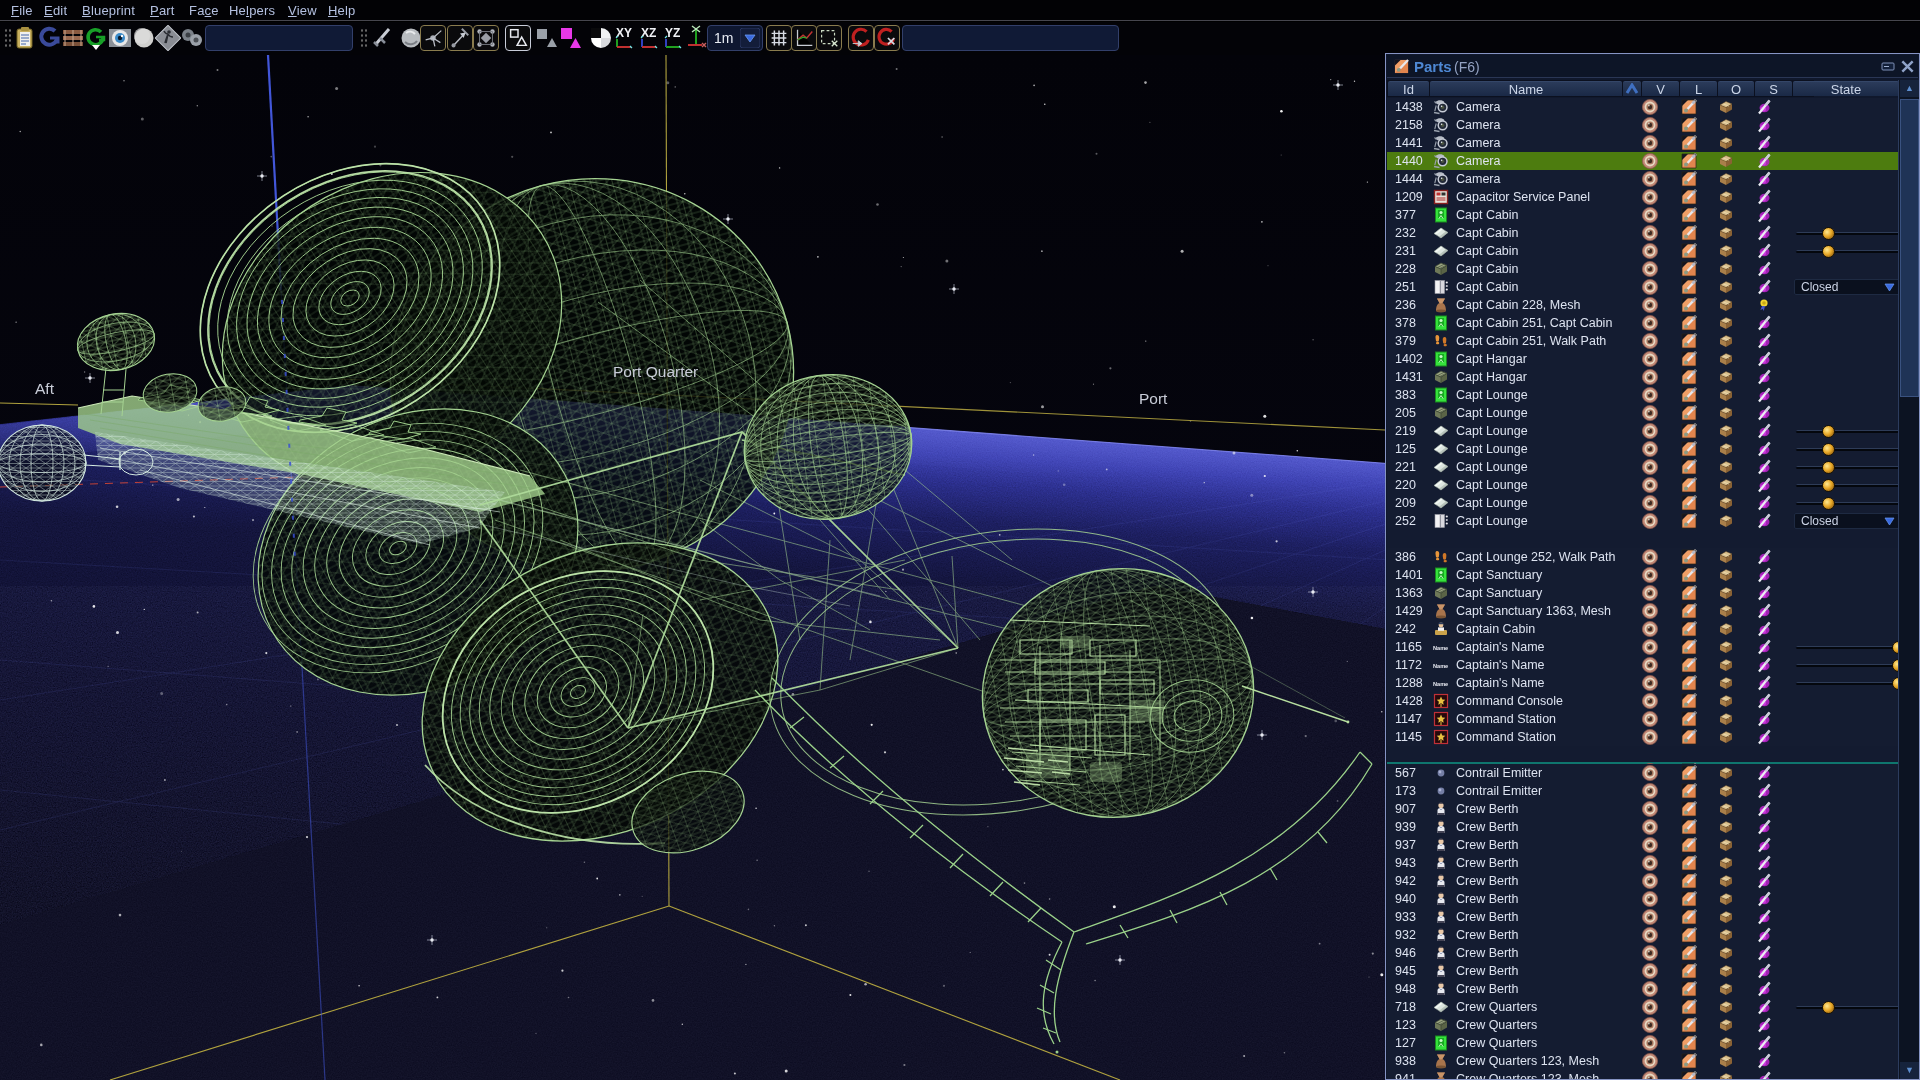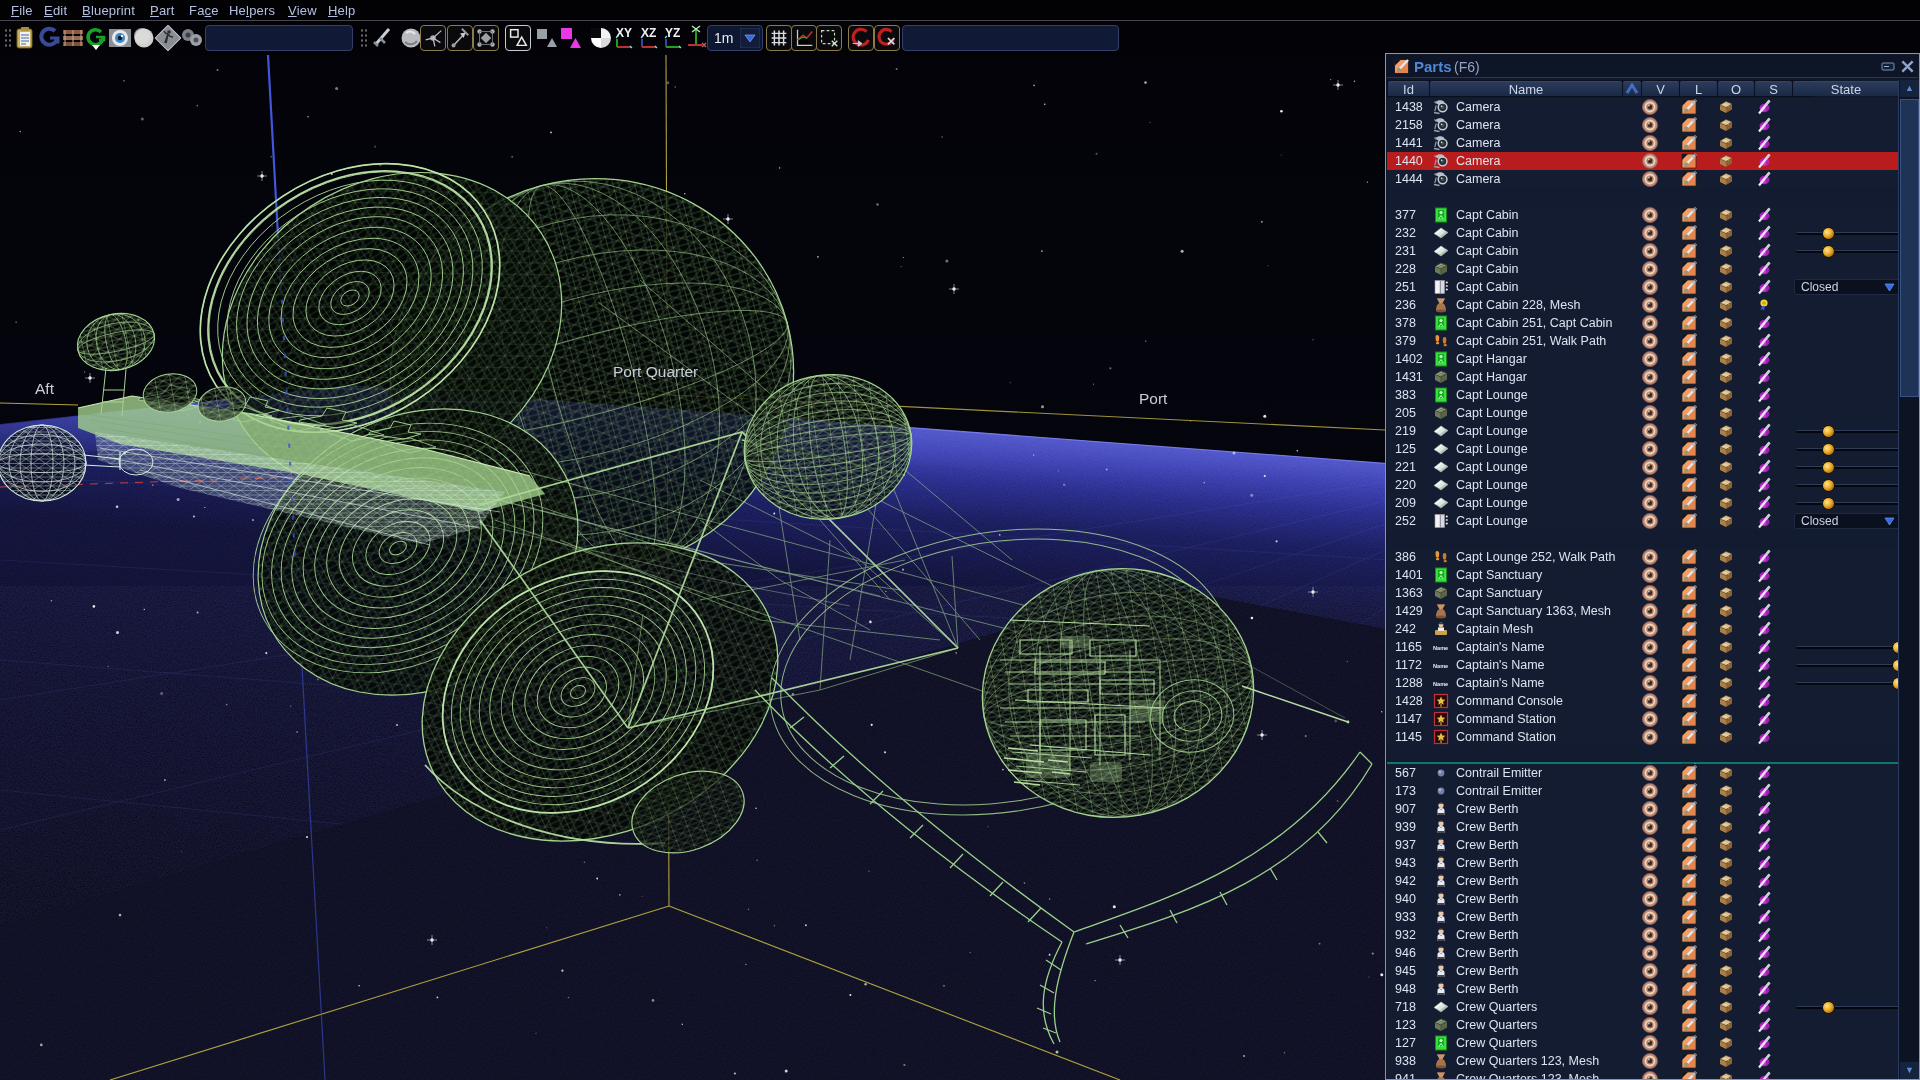--- a/index.html
+++ b/index.html
@@ -914,21 +914,21 @@
 <svg class="cic" style="left:294px" viewBox="0 0 16 16">
           <use href="#i-L"></use>
         </svg>
 <svg class="cic" style="left:331px" viewBox="0 0 16 16">
           <use href="#i-box"></use>
         </svg>
 <svg class="cic" style="left:369px" viewBox="0 0 16 16">
           <use href="#i-S"></use>
         </svg>
 </div>
-<div class="row" style="top:54px;background:#b91c1c">
+<div class="row" style="top:54px;background:#4d7c0f">
 <span class="rid">1440</span>
 <svg class="ric" viewBox="0 0 16 16">
           <use href="#i-cam"></use>
         </svg>
 <span class="rnm">Camera</span>
 <svg class="cic" style="left:255px" viewBox="0 0 16 16">
           <use href="#i-eye"></use>
         </svg>
 <svg class="cic" style="left:294px" viewBox="0 0 16 16">
           <use href="#i-L"></use>
@@ -939,20 +939,39 @@
 <svg class="cic" style="left:369px" viewBox="0 0 16 16">
           <use href="#i-S"></use>
         </svg>
 </div>
 <div class="row" style="top:72px;background:#141c31">
 <span class="rid">1444</span>
 <svg class="ric" viewBox="0 0 16 16">
           <use href="#i-cam"></use>
         </svg>
 <span class="rnm">Camera</span>
+<svg class="cic" style="left:255px" viewBox="0 0 16 16">
+          <use href="#i-eye"></use>
+        </svg>
+<svg class="cic" style="left:294px" viewBox="0 0 16 16">
+          <use href="#i-L"></use>
+        </svg>
+<svg class="cic" style="left:331px" viewBox="0 0 16 16">
+          <use href="#i-box"></use>
+        </svg>
+<svg class="cic" style="left:369px" viewBox="0 0 16 16">
+          <use href="#i-S"></use>
+        </svg>
+</div>
+<div class="row" style="top:90px;background:#141c31">
+<span class="rid">1209</span>
+<svg class="ric" viewBox="0 0 16 16">
+          <use href="#i-redp"></use>
+        </svg>
+<span class="rnm">Capacitor Service Panel</span>
 <svg class="cic" style="left:255px" viewBox="0 0 16 16">
           <use href="#i-eye"></use>
         </svg>
 <svg class="cic" style="left:294px" viewBox="0 0 16 16">
           <use href="#i-L"></use>
         </svg>
 <svg class="cic" style="left:331px" viewBox="0 0 16 16">
           <use href="#i-box"></use>
         </svg>
 <svg class="cic" style="left:369px" viewBox="0 0 16 16">
@@ -1402,21 +1421,21 @@
         </svg>
 <svg class="cic" style="left:369px" viewBox="0 0 16 16">
           <use href="#i-S"></use>
         </svg>
 </div>
 <div class="row" style="top:522px;background:#141c31">
 <span class="rid">242</span>
 <svg class="ric" viewBox="0 0 16 16">
           <use href="#i-capt"></use>
         </svg>
-<span class="rnm">Captain Mesh</span>
+<span class="rnm">Captain Cabin</span>
 <svg class="cic" style="left:255px" viewBox="0 0 16 16">
           <use href="#i-eye"></use>
         </svg>
 <svg class="cic" style="left:294px" viewBox="0 0 16 16">
           <use href="#i-L"></use>
         </svg>
 <svg class="cic" style="left:331px" viewBox="0 0 16 16">
           <use href="#i-box"></use>
         </svg>
 <svg class="cic" style="left:369px" viewBox="0 0 16 16">

